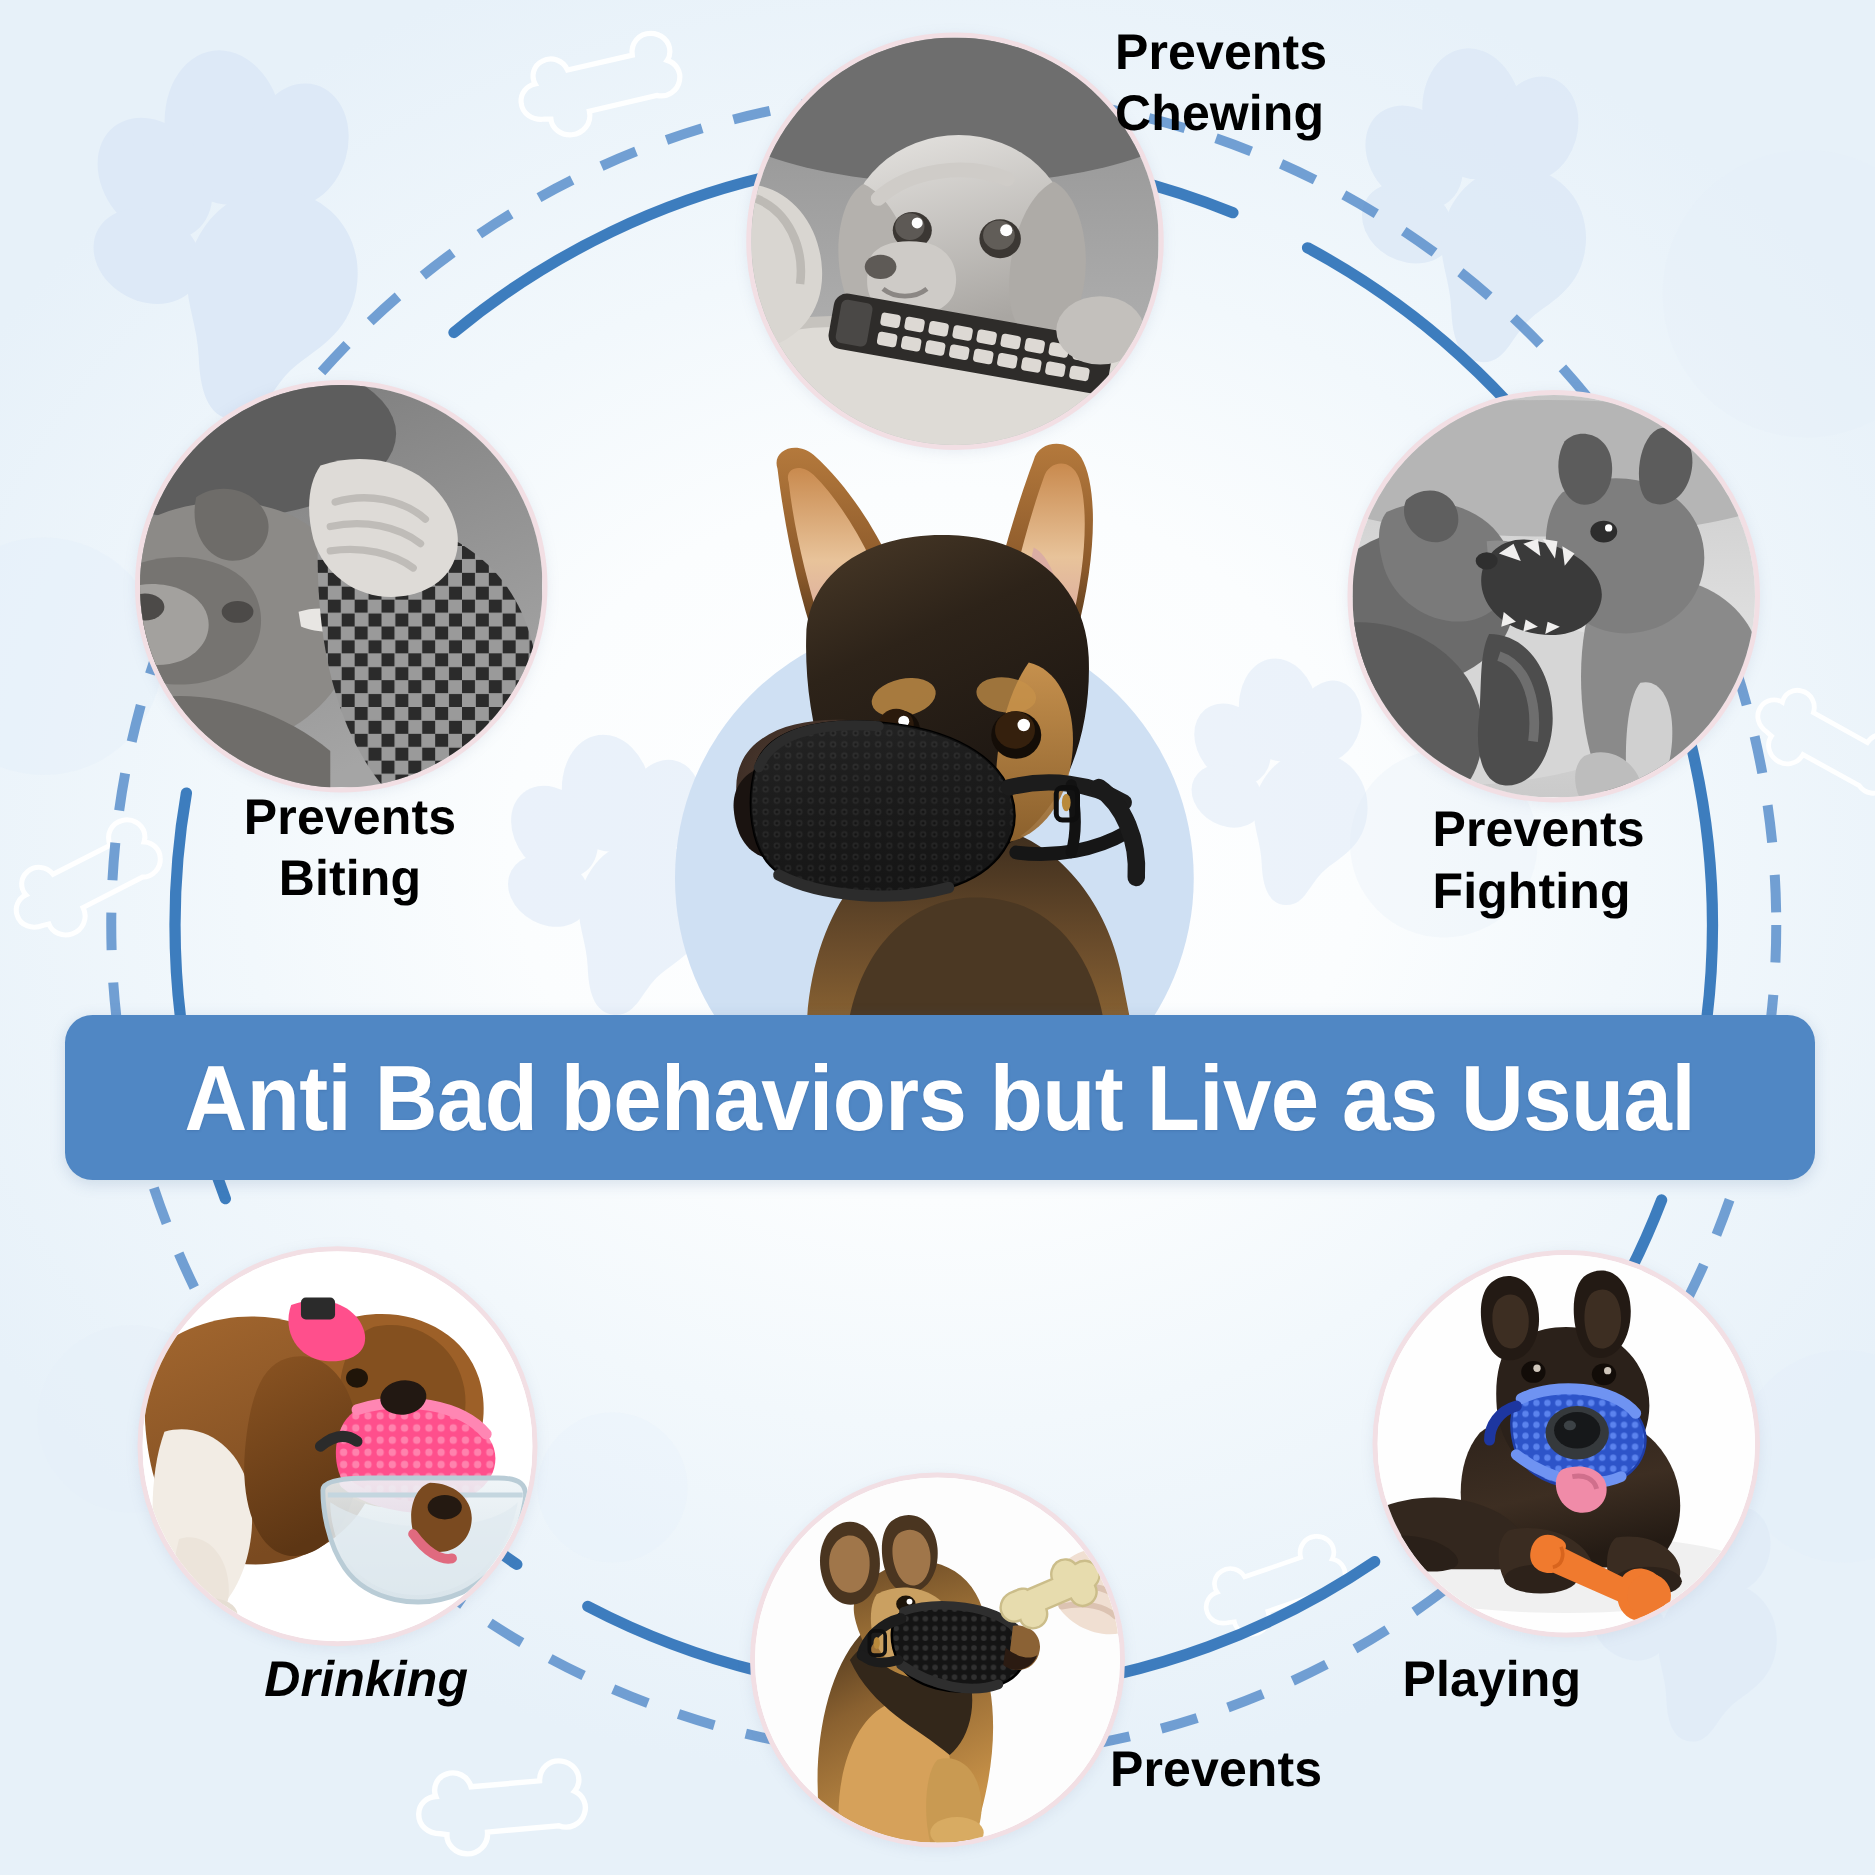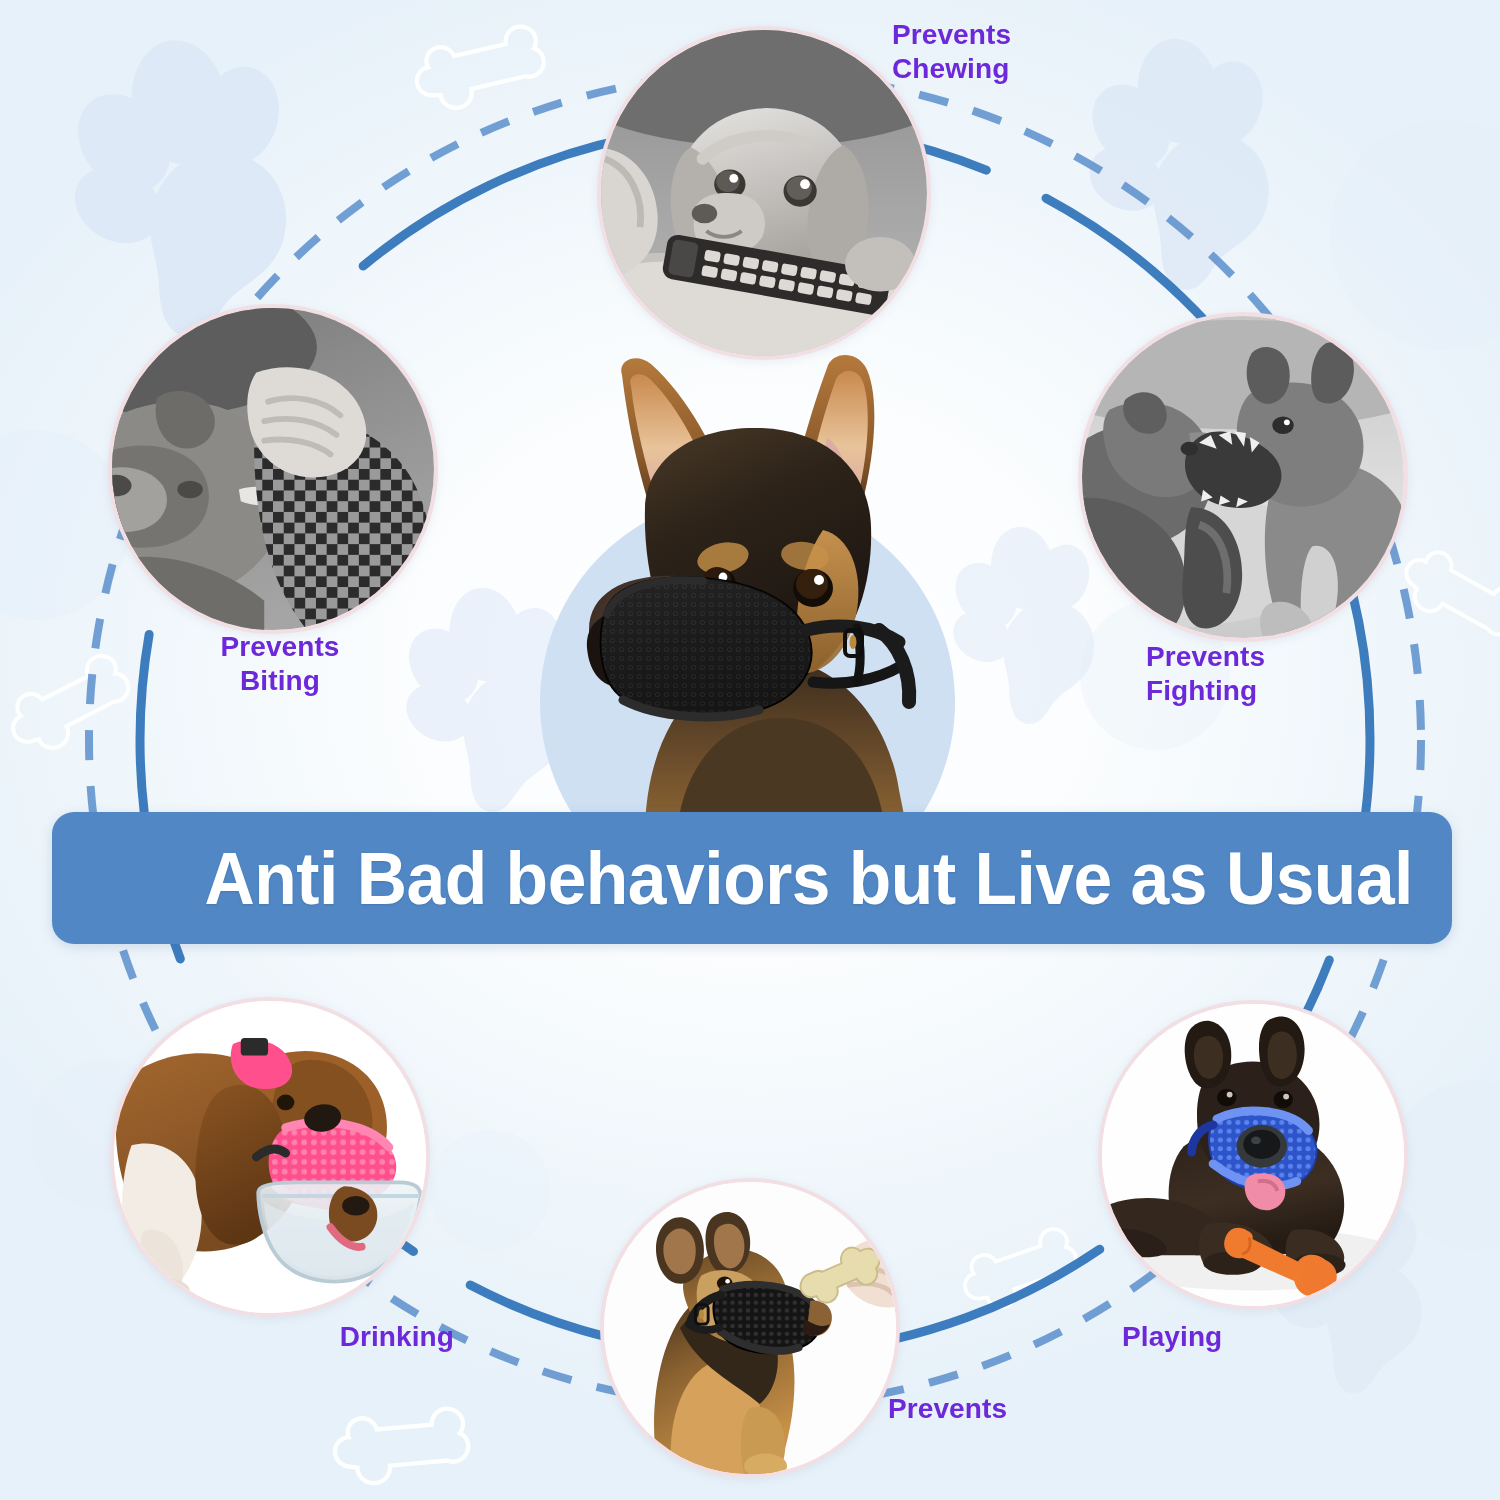--- a/index.html
+++ b/index.html
@@ -37,42 +37,42 @@
     border:4px solid #f2dfe4;
     overflow:hidden;
     background:#ffffff;
     box-shadow:0 2px 10px rgba(120,140,170,.13);
   }
   .photo-circle svg{ display:block; width:100%; height:100%; }
 
   
   .label{
     position:absolute;
-    color:#6d28d9;
-    font-size:28px;
+    color:#000000;
+    font-size:40px;
     font-weight:600;
     line-height:1.22;
     letter-spacing:.1px;
     white-space:pre-line;
   }
   #label-chewing{ left:892px; top:18px;  text-align:left;  width:330px; }
   #label-biting{  left:150px; top:630px; text-align:center; width:260px; }
   #label-fighting{left:1146px;top:640px; text-align:left;  width:300px; }
-  #label-drinking{left:154px; top:1320px;text-align:right;  width:300px; }
+  #label-drinking{left:143px; top:1320px;text-align:center;  width:300px;font-style:italic; }
   #label-training{left:888px; top:1392px;text-align:left;  width:300px; }
   #label-playing{ left:1122px;top:1320px;text-align:left;  width:300px; }
 
   
   #banner{
     position:absolute;
     left:52px; top:812px;
     width:1400px; height:132px;
     background:#5087c4;
     border-radius:22px;
-    display:flex; align-items:center; justify-content:flex-end;
+    display:flex; align-items:center; justify-content:center;
     box-shadow:0 3px 12px rgba(60,100,150,.18);
   }
   #banner-text{
     color:#ffffff;
     font-size:74px;
     font-weight:700;
     letter-spacing:-.5px;
     transform:scaleX(.94);
     white-space:nowrap;
     text-shadow:0 1px 2px rgba(40,80,130,.25);

